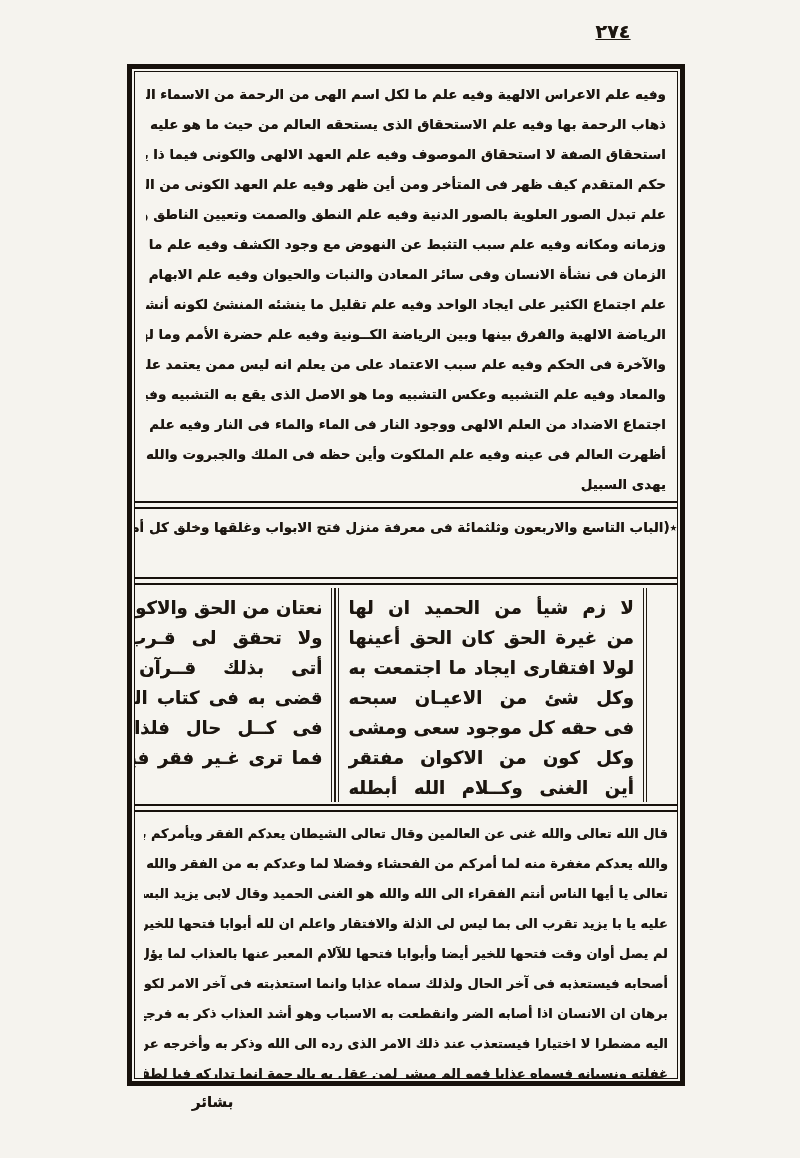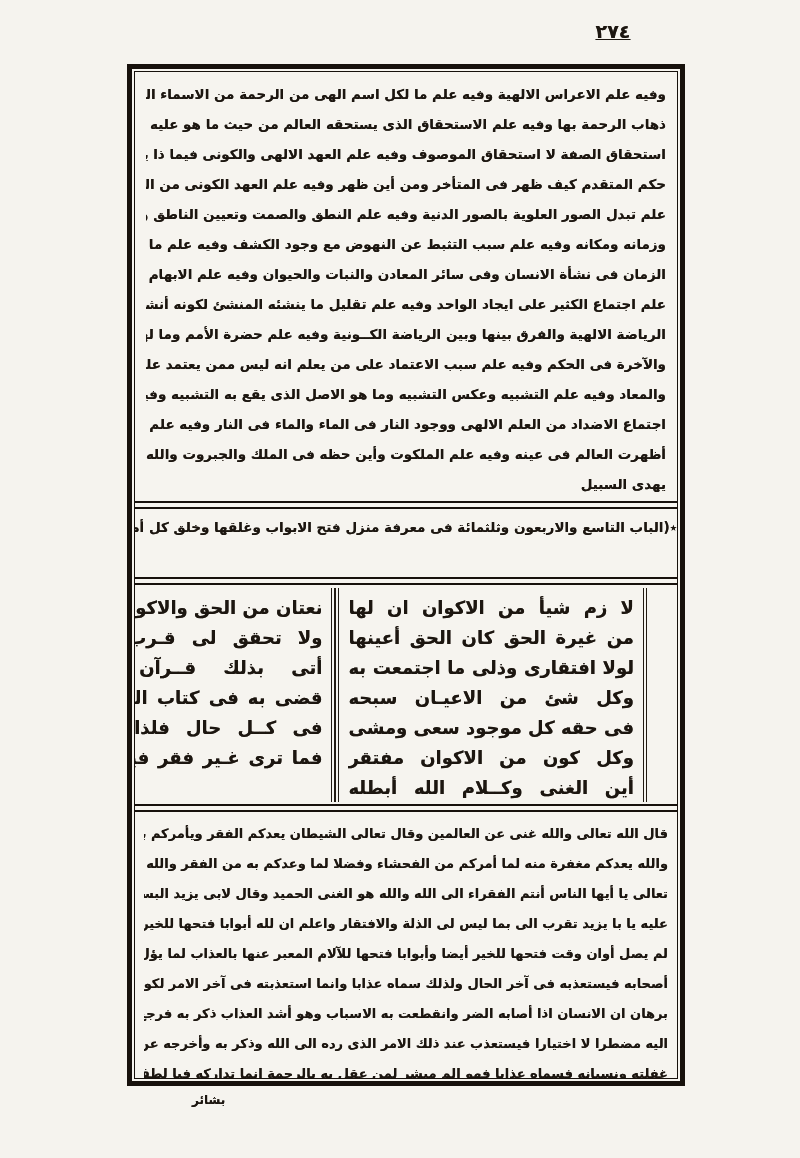--- a/index.html
+++ b/index.html
@@ -47,21 +47,21 @@
   .poem-col{
     flex:1 1 0;border-right:4px double #221a12;border-left:4px double #221a12;
     padding:5px 9px 0 9px;box-sizing:border-box;
   }
   .poem-col .tl{font-size:18px;}
   .bottom-block{padding:5px 9px 0 9px;}
   .bottom-block .tl{font-size:13px;}
   .no-stretch{text-align:left;text-align-last:right;}
   .catchword{
     position:absolute;left:192px;top:1093px;
-    font-size:12px;font-weight:700;direction:rtl;
+    font-size:15px;font-weight:700;direction:rtl;
     text-shadow:0 0 .5px rgba(25,18,10,.8);
   }
 </style>
 </head>
 <body>
 
 <div class="page-number txt">٢٧٤</div>
 
 <div class="frame">
   <div class="frame-inner">
@@ -86,23 +86,23 @@
     <div class="sep"></div>
 
     <div class="heading-block txt">
       <div class="tl">٭(الباب التاسع والاربعون وثلثمائة فى معرفة منزل فتح الابواب وغلقها وخلق كل أمر من</div>
     </div>
 
     <div class="sep"></div>
 
     <div class="poetry-block">
       <div class="poem-col txt">
-        <div class="tl">لا زم شيأ من الاكوان ان لها</div>
+        <div class="tl">لا زم شيأ من الحميد ان لها</div>
         <div class="tl">من غيرة الحق كان الحق أعينها</div>
-        <div class="tl">لولا افتقارى وذلى ما اجتمعت به</div>
+        <div class="tl">لولا افتقارى ايجاد ما اجتمعت به</div>
         <div class="tl">وكل شئ من الاعيـان سبحه</div>
         <div class="tl">فى حقه كل موجود سعى ومشى</div>
         <div class="tl">وكل كون من الاكوان مفتقر</div>
         <div class="tl">أين الغنى وكــلام الله أبطله</div>
       </div>
       <div class="poem-col txt">
         <div class="tl">نعتان من الحق والاكوان اعـلام</div>
         <div class="tl">ولا تحقق لى قـرب والمام</div>
         <div class="tl">أتى بذلك قــرآن والهام</div>
         <div class="tl">قضى به فى كتاب الله اعـلام</div>

